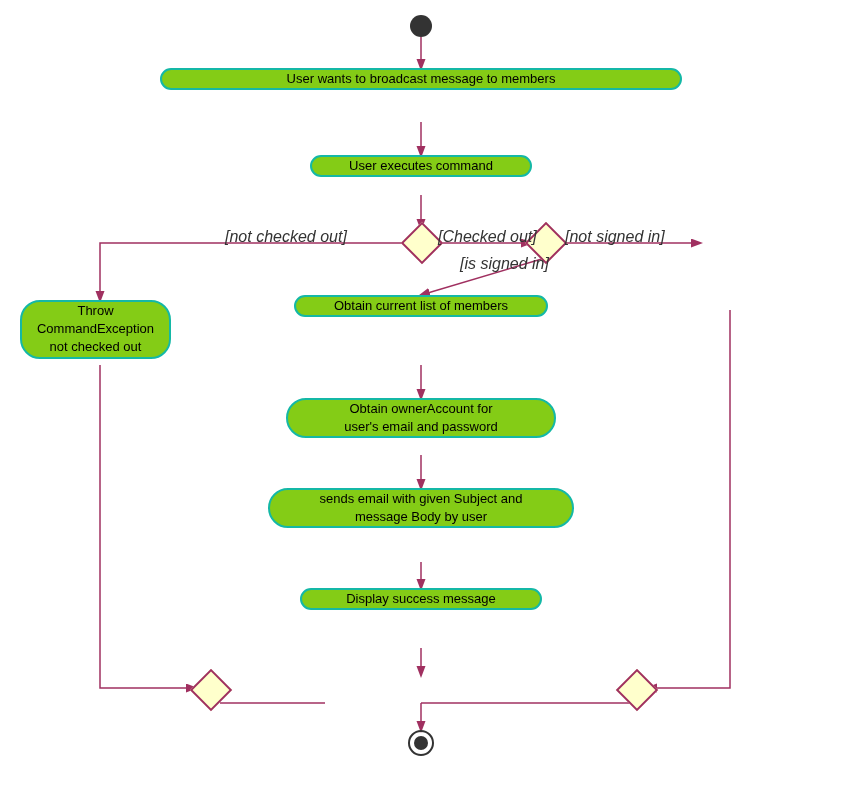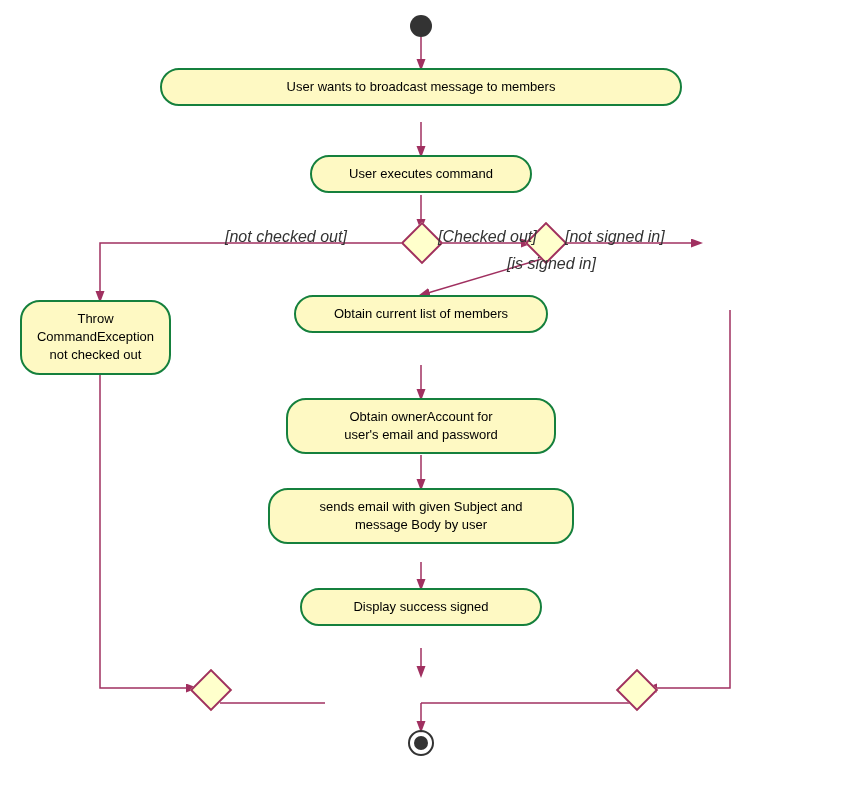--- a/index.html
+++ b/index.html
@@ -17,24 +17,24 @@
       height: 790px;
     }
     .node {
       position: absolute;
       display: flex;
       align-items: center;
       justify-content: center;
       text-align: center;
     }
     .rounded-rect {
-      background: #fef9c3;
-      border: 2px solid #15803d;
+      background: #84cc16;
+      border: 2px solid #14b8a6;
       border-radius: 20px;
-      padding: 8px 14px;
+      padding: 0 14px;
       line-height: 1.4;
     }
     .diamond {
       width: 30px;
       height: 30px;
       background: #ffffcc;
       border: 2px solid #a03060;
       transform: rotate(45deg);
     }
     .diamond-wrap {
@@ -154,35 +154,35 @@
 
   <div class="node rounded-rect" style="left:286px; top:398px; width:270px;">
     <span>Obtain ownerAccount for<br>user's email and password</span>
   </div>
 
   <div class="node rounded-rect" style="left:268px; top:488px; width:306px;">
     <span>sends email with given Subject and<br>message Body by user</span>
   </div>
 
   <div class="node rounded-rect" style="left:300px; top:588px; width:242px;">
-    <span>Display success signed</span>
+    <span>Display success message</span>
   </div>
 
   <div class="diamond-wrap" style="left:196px; top:675px;">
     <div class="diamond"></div>
   </div>
 
   <div class="diamond-wrap" style="left:622px; top:675px;">
     <div class="diamond"></div>
   </div>
 
   <div class="node" style="left:408px; top:730px;">
     <div class="circle-end-outer">
       <div class="circle-end-inner"></div>
     </div>
   </div>
 
   <div class="label-text" style="left:225px; top:228px;">[not checked out]</div>
   <div class="label-text" style="left:438px; top:228px;">[Checked out]</div>
-  <div class="label-text" style="left:460px; top:255px;margin-left:47px;">[is signed in]</div>
+  <div class="label-text" style="left:460px; top:255px;">[is signed in]</div>
   <div class="label-text" style="left:565px; top:228px;">[not signed in]</div>
 
 </div>
 
 </body></html>

